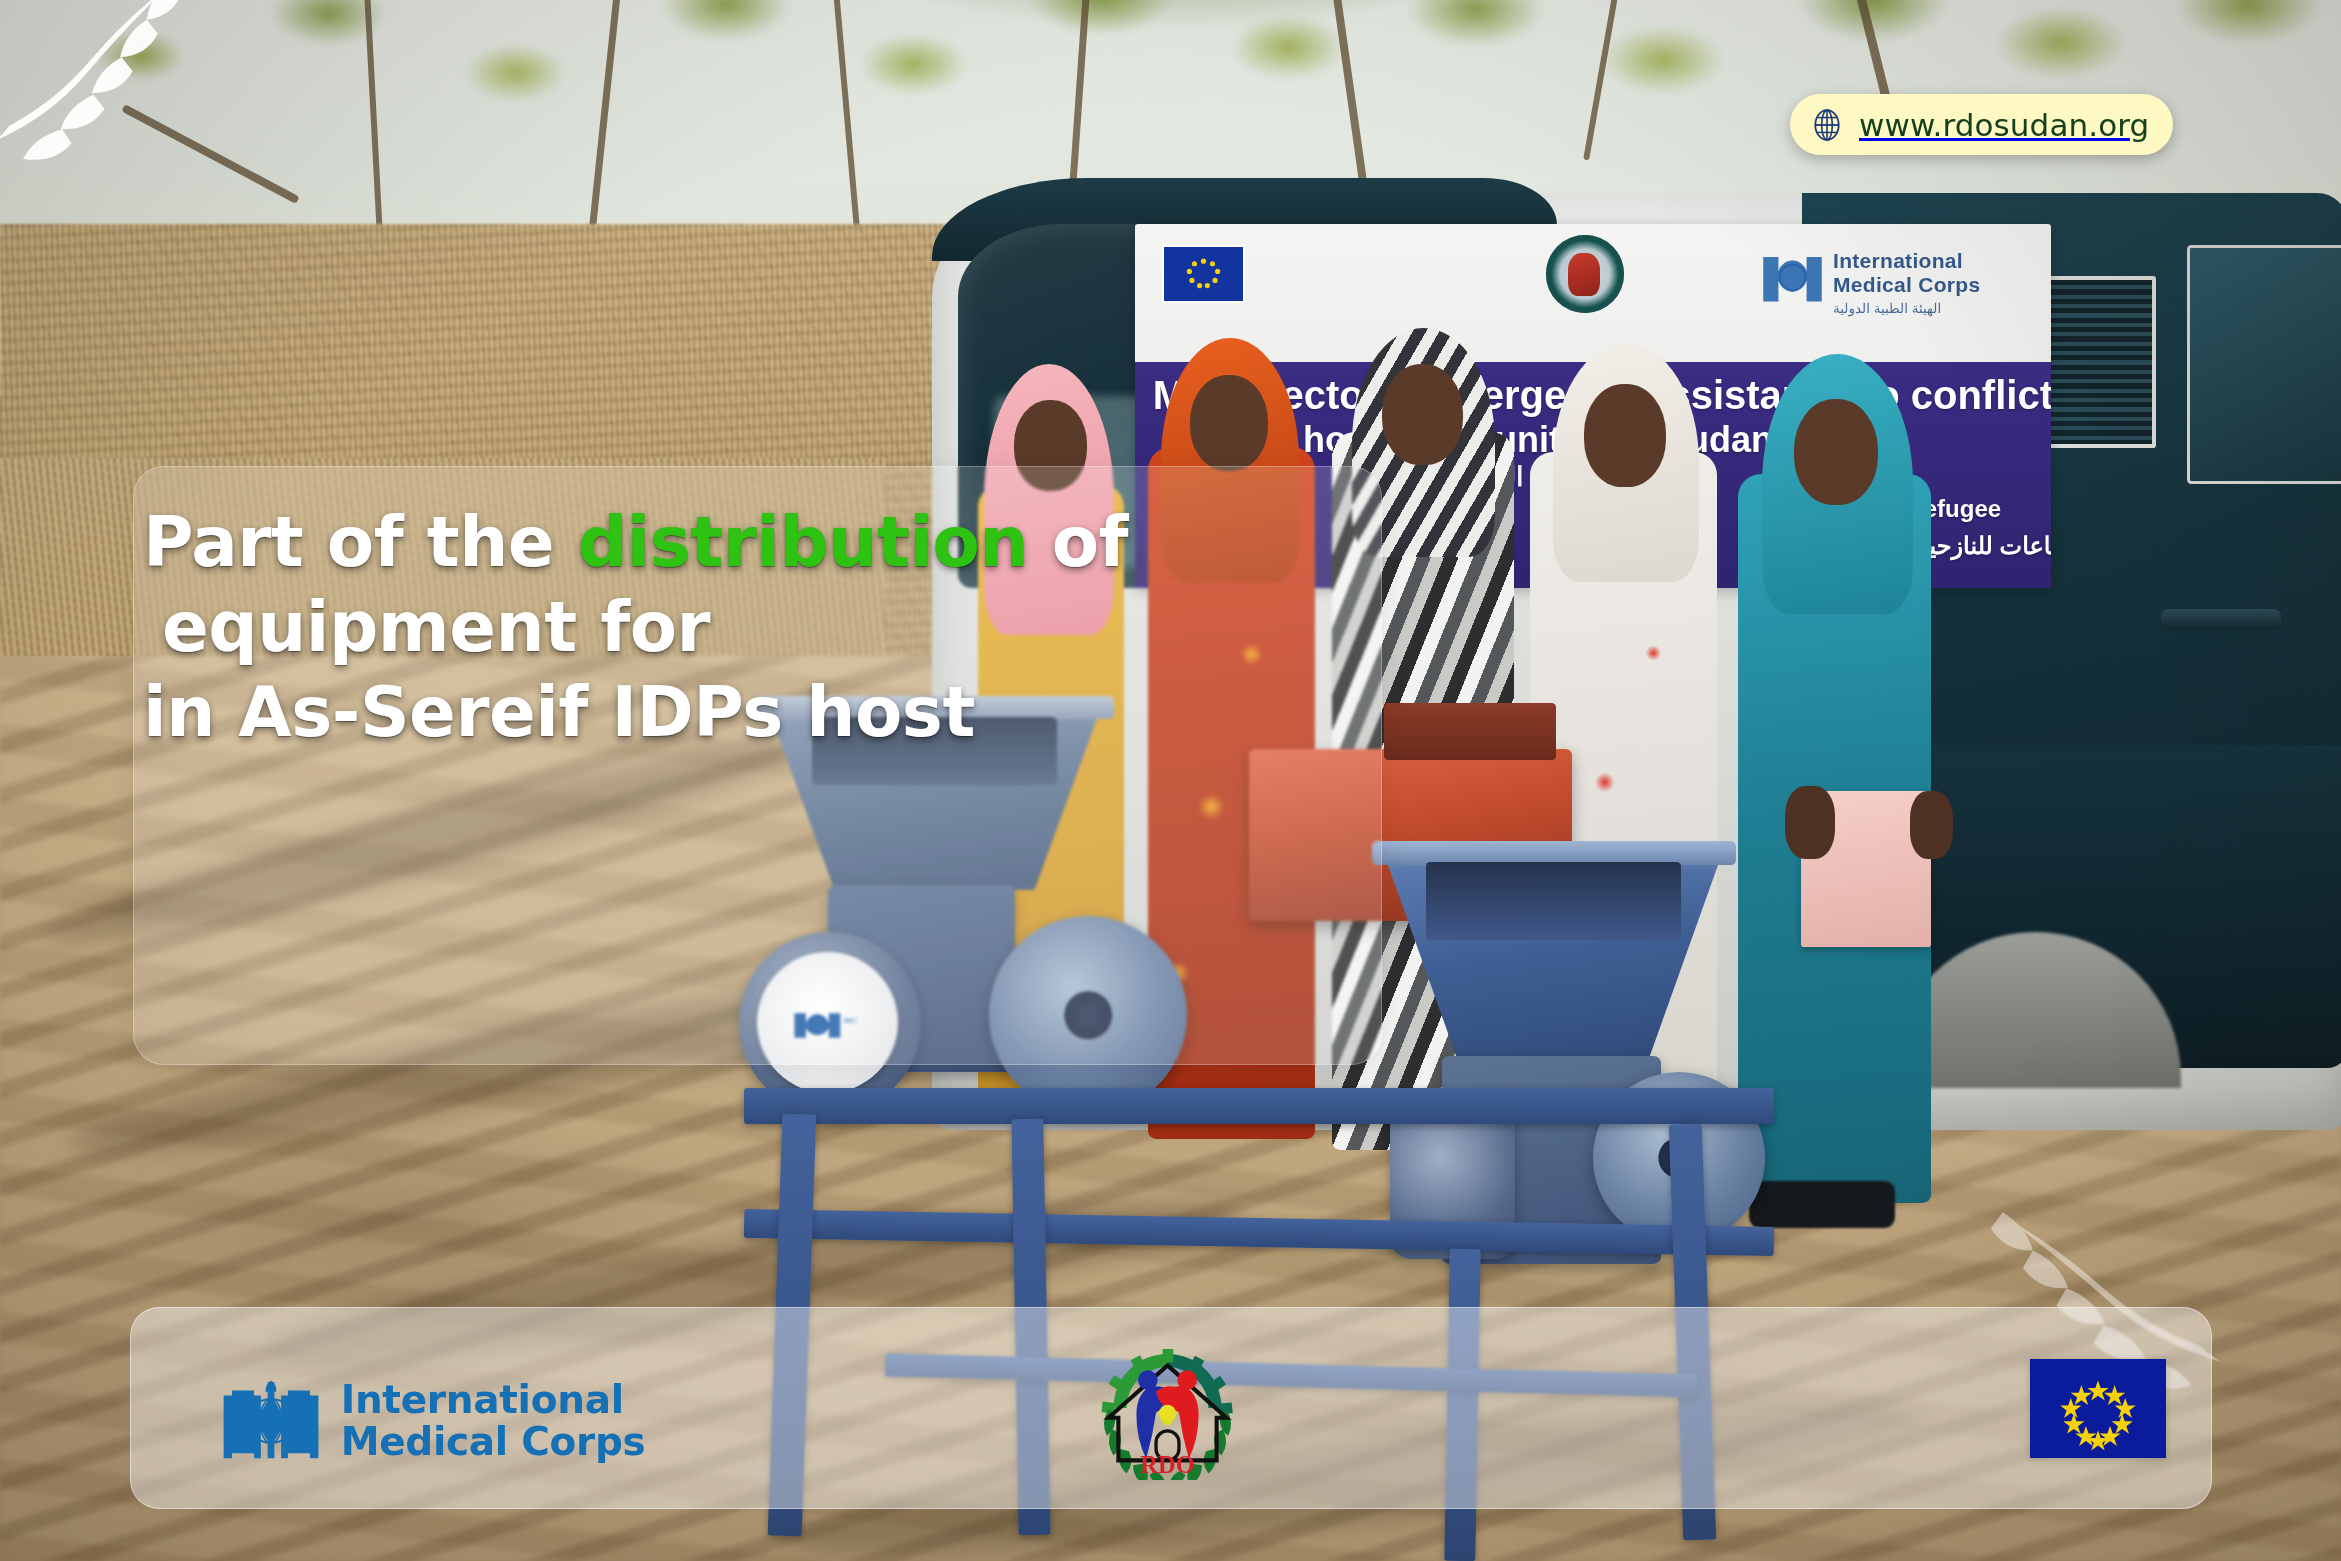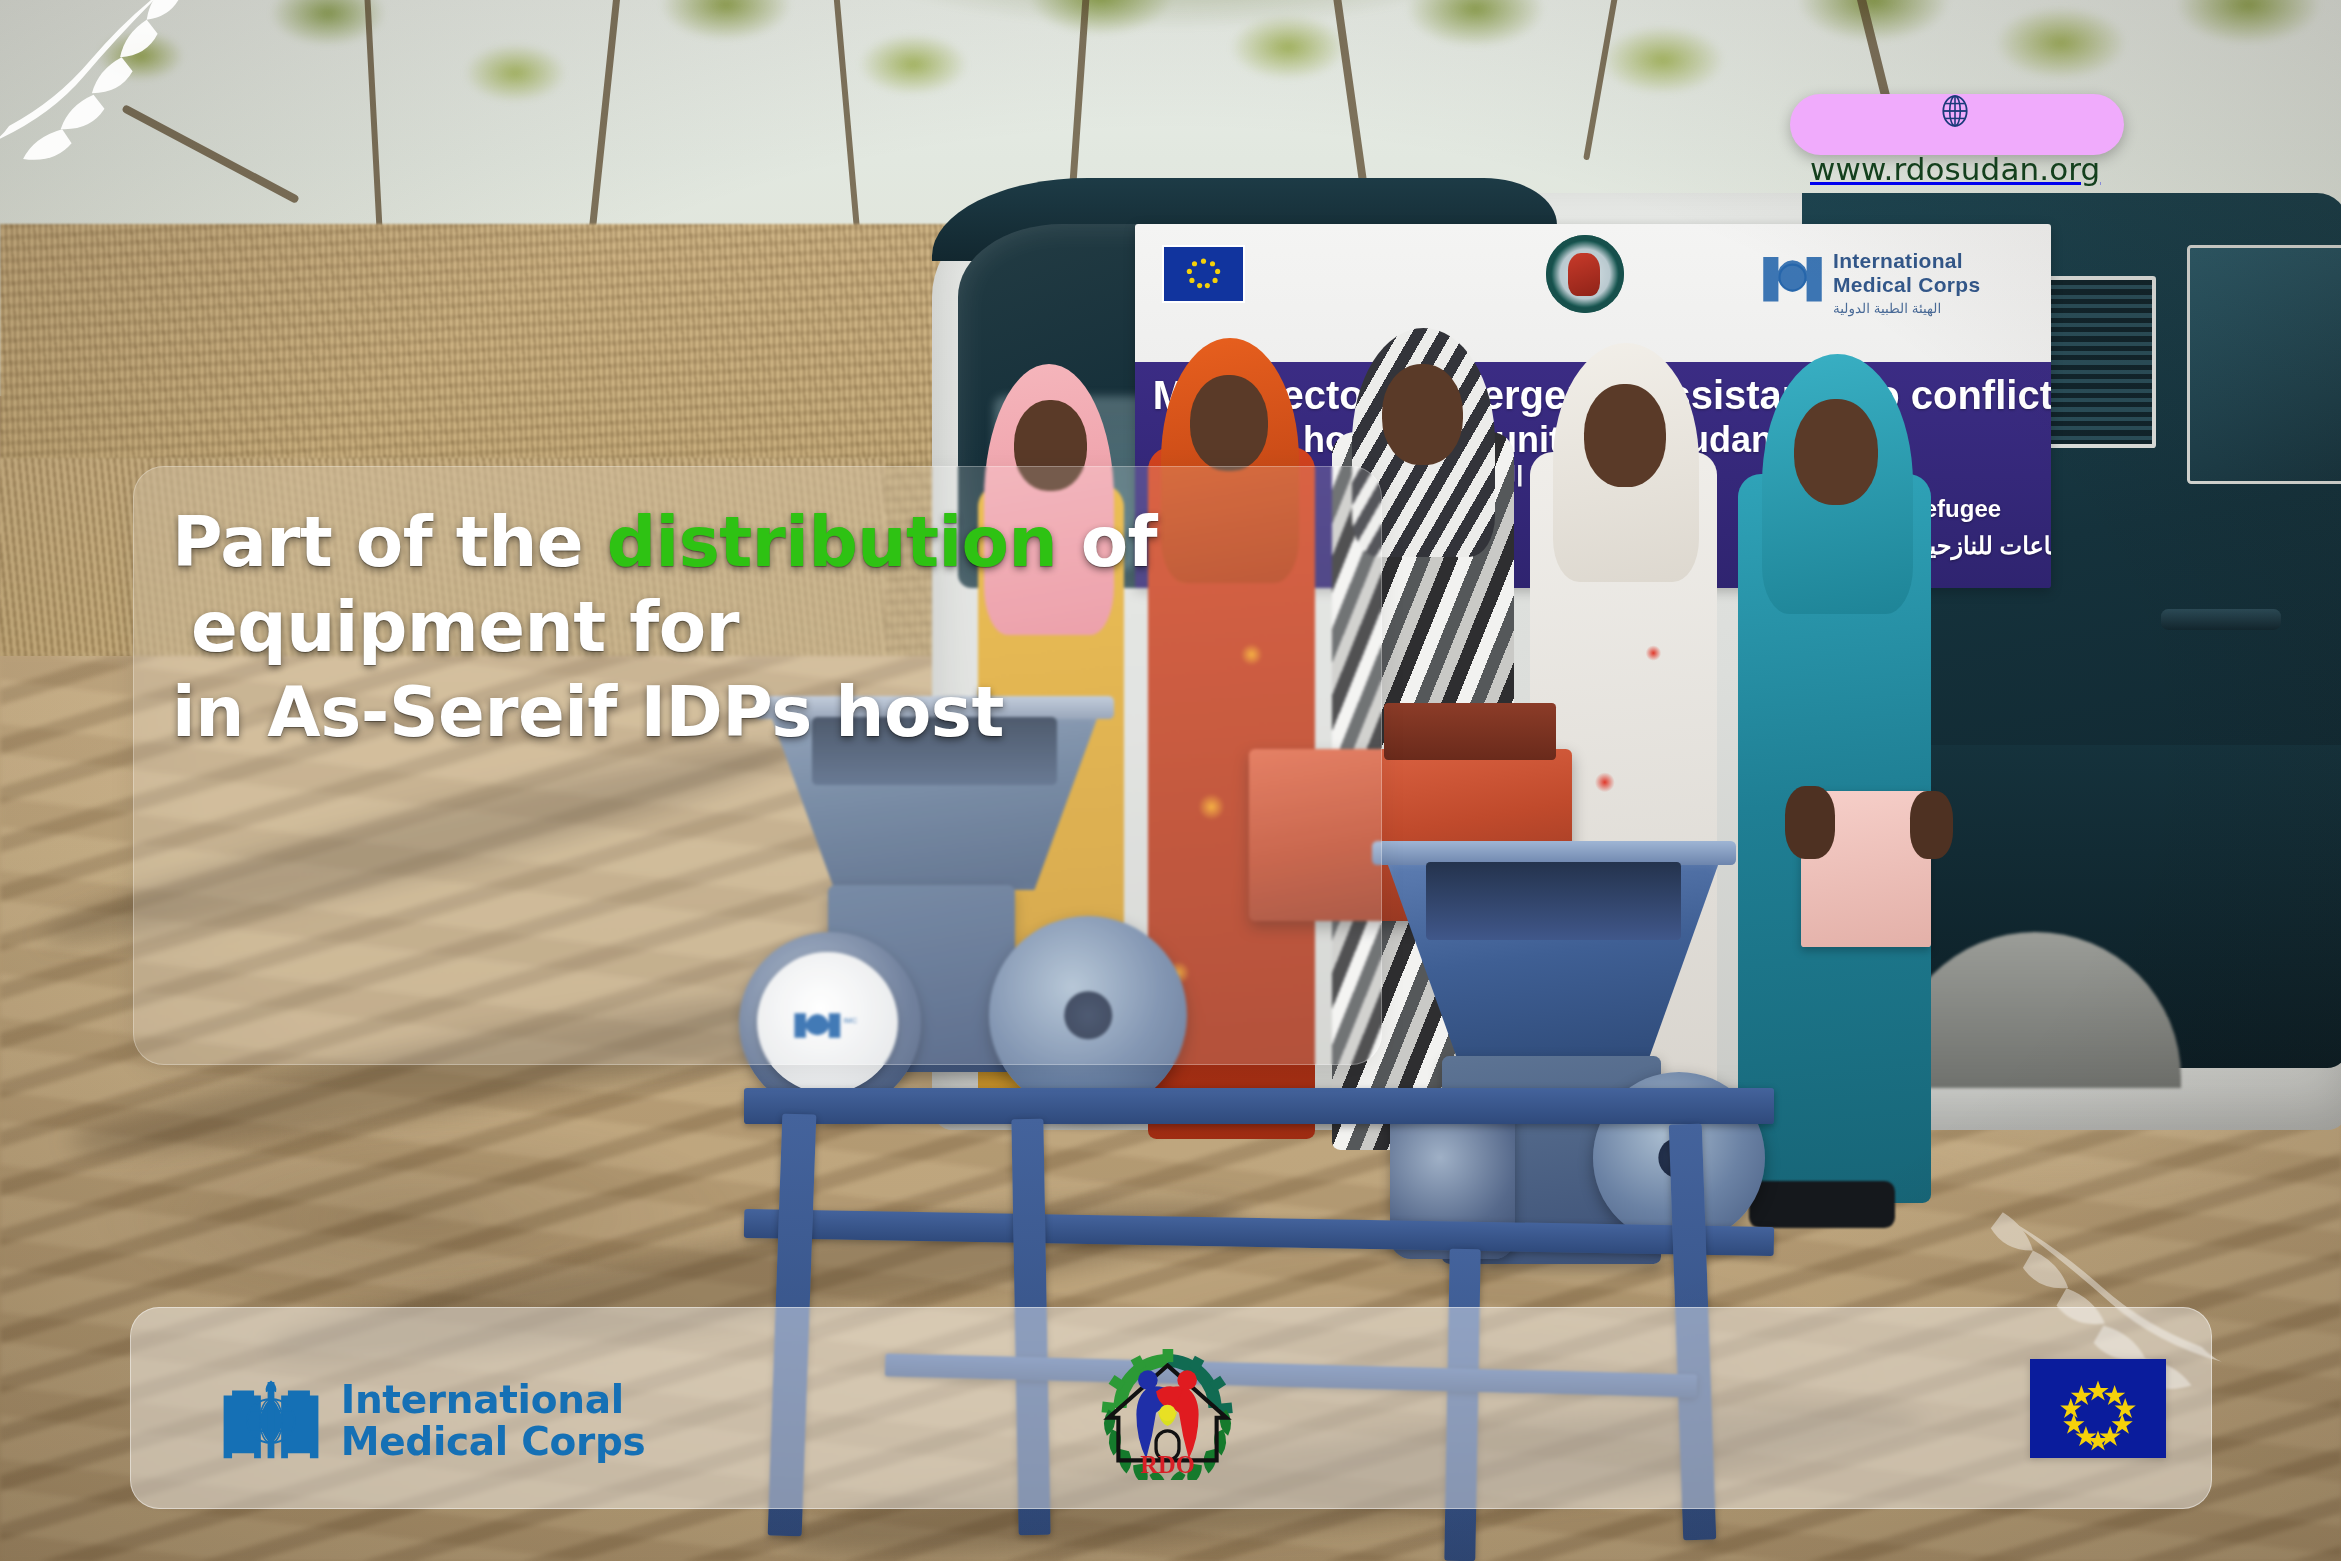--- a/index.html
+++ b/index.html
@@ -216,24 +216,23 @@
     position:absolute; border-radius:50%;
     background:radial-gradient(circle at 45% 40%, #ffffff, #e6e8ea 70%, #cfd3d6 100%);
     box-shadow:0 3.1px 8.3px rgba(0,0,0,.25);
     display:flex; flex-direction:column; align-items:center; justify-content:center;
   }
 
   
   .web-pill {
     position:absolute; left:1790px; top:94px;
     height:61px; padding:0 24px 0 20px;
-    background:#f0abfc; border-radius:36px;
-    display:flex; align-items:center; gap:23px;
+    background:#fef9c3; border-radius:36px;
+    display:flex; align-items:center; gap:15px;
     box-shadow:0 4.2px 13.5px rgba(0,0,0,.25);
-    flex-direction:column;
   }
   .web-pill .url {
     font-size:31px; color:#14401d; font-weight:500; letter-spacing:0.1px;
     font-family:"DejaVu Sans", sans-serif;
   }
 
   .headline-card {
     position:absolute; left:133px; top:466px; width:1249px; height:599px;
     background:rgba(255,255,255,.17);
     border-radius:31px;
@@ -241,21 +240,21 @@
     backdrop-filter:blur(1.6px);
     box-shadow:0 5.2px 26px rgba(0,0,0,.08);
   }
   .headline {
     position:absolute; left:143px; top:500px; width:1259px;
     font-family:"DejaVu Sans", sans-serif;
     font-weight:bold; font-size:69px; line-height:85px;
     color:#ffffff; letter-spacing:-0.5px;
     text-shadow:0 2.6px 7.3px rgba(0,0,0,.45), 0 0.5px 1px rgba(0,0,0,.35);
   }
-  .headline .ln { display:block; white-space:nowrap;margin-left:29px; }
+  .headline .ln { display:block; white-space:nowrap; }
   .headline .ln2 { padding-left:19px; }
   .hl-green { color:#2ec213; }
 
   .footer-bar {
     position:absolute; left:130px; top:1307px; width:2082px; height:202px;
     background:rgba(255,255,255,.42);
     border-radius:29px;
     border:0.5px solid rgba(255,255,255,.45);
     backdrop-filter:blur(1px);
   }

